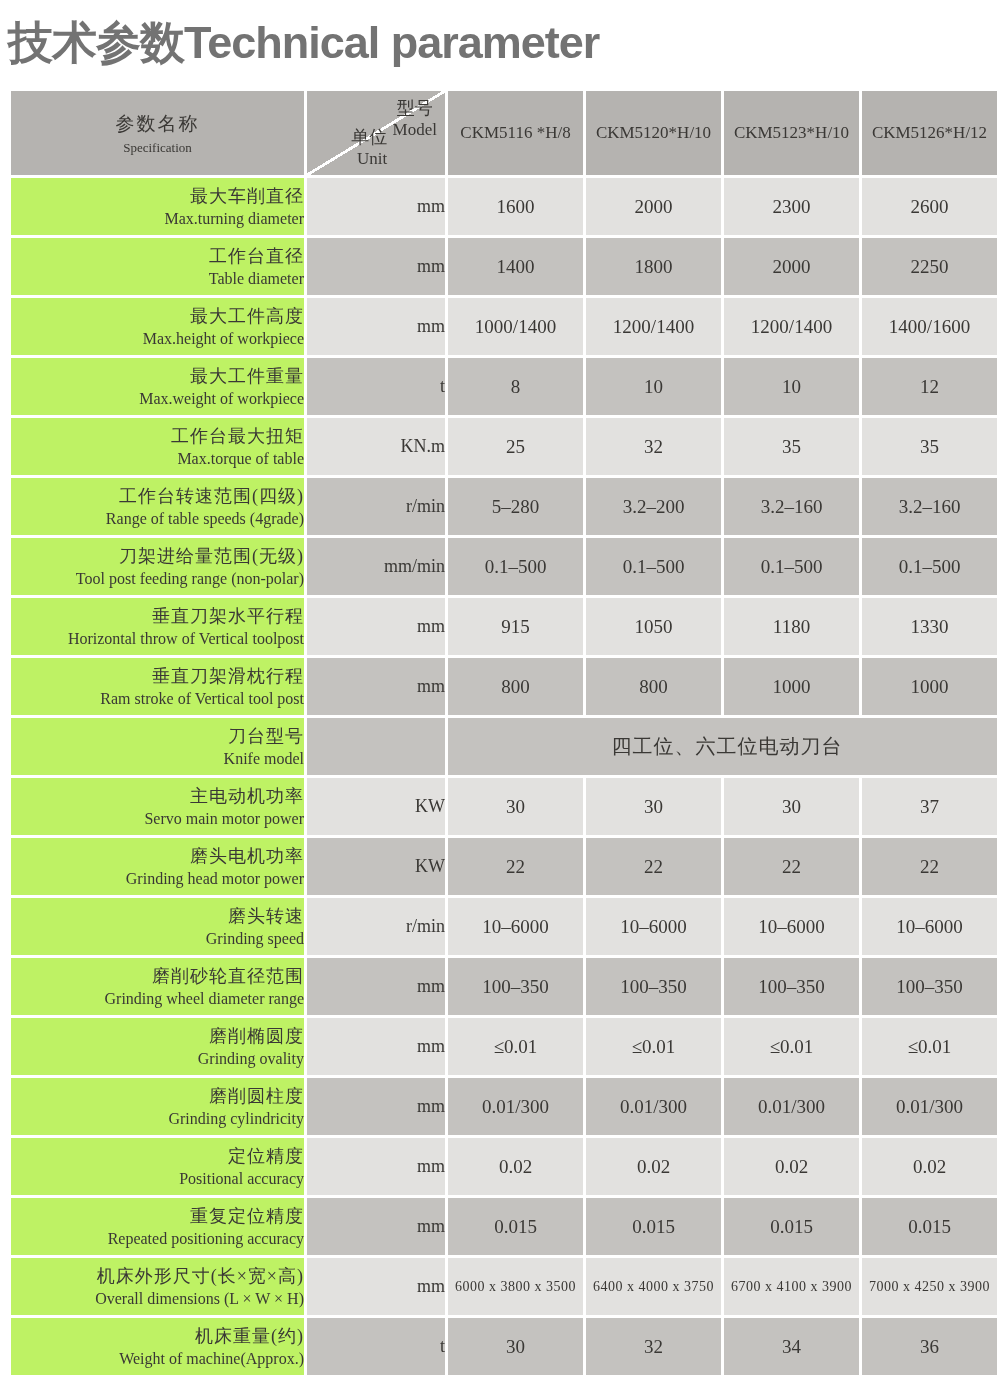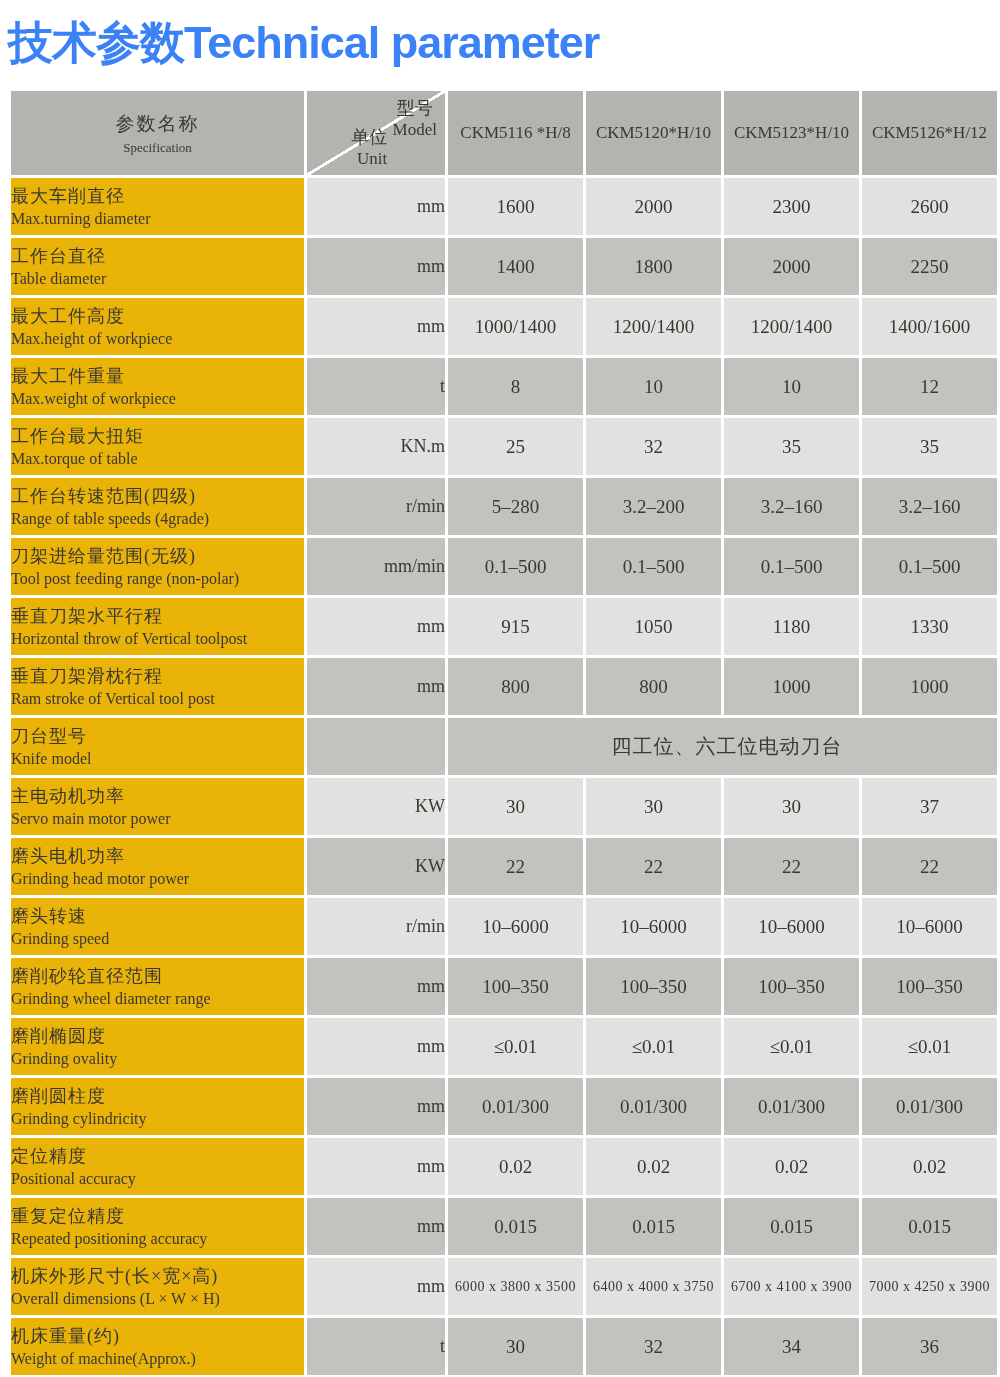--- a/index.html
+++ b/index.html
@@ -8,21 +8,21 @@
     font-family:"Liberation Serif","DejaVu Serif",serif;
     color:#3a3835;
   }
   .page-title{
     margin:13px 0 0 8px;
     font-family:"Liberation Sans","DejaVu Sans",sans-serif;
     font-weight:700;
     font-size:45px;
     line-height:60px;
     letter-spacing:-1px;
-    color:#3b82f6;
+    color:#737373;
     white-space:nowrap;
   }
   table.spec-table{
     margin:15px 0 0 8px;
     width:992px;
     border-collapse:separate;
     border-spacing:3px;
     table-layout:fixed;
   }
   col.c-label{width:293px;}
@@ -42,21 +42,21 @@
       #ffffff calc(50% - 1.4px),
       #ffffff calc(50% + 1.4px),
       transparent calc(50% + 1.4px));
   }
   .diag-model{position:absolute;top:6px;right:8px;text-align:center;line-height:22px;font-size:18px;}
   .diag-model .en{font-size:17px;}
   .diag-unit{position:absolute;bottom:5px;left:10px;text-align:right;line-height:22px;font-size:18px;}
   .diag-unit .en{font-size:17px;margin-left:40px;}
   
   tbody td{height:57px;}
-  td.label-cell{background:#eab308;text-align:left;margin-left:8px;}
+  td.label-cell{background:#bef264;text-align:right;margin-left:8px;}
   td.label-cell .zh{font-size:18px;line-height:24px;letter-spacing:1px;}
   td.label-cell .en{font-size:16px;line-height:22px;}
   tr.light td.unit-cell, tr.light td.value-cell, tr.light td.merged-cell{background:#e2e1df;}
   tr.medium td.unit-cell, tr.medium td.value-cell, tr.medium td.merged-cell{background:#c4c2bf;}
   td.unit-cell{text-align:right;padding-left:16px;font-size:18px;}
   td.value-cell{text-align:center;font-size:19px;}
   td.value-cell.small{font-size:14px;letter-spacing:0.5px;}
   td.merged-cell{text-align:center;font-size:20px;letter-spacing:1px;padding-left:9px;}
 </style>
 </head>

